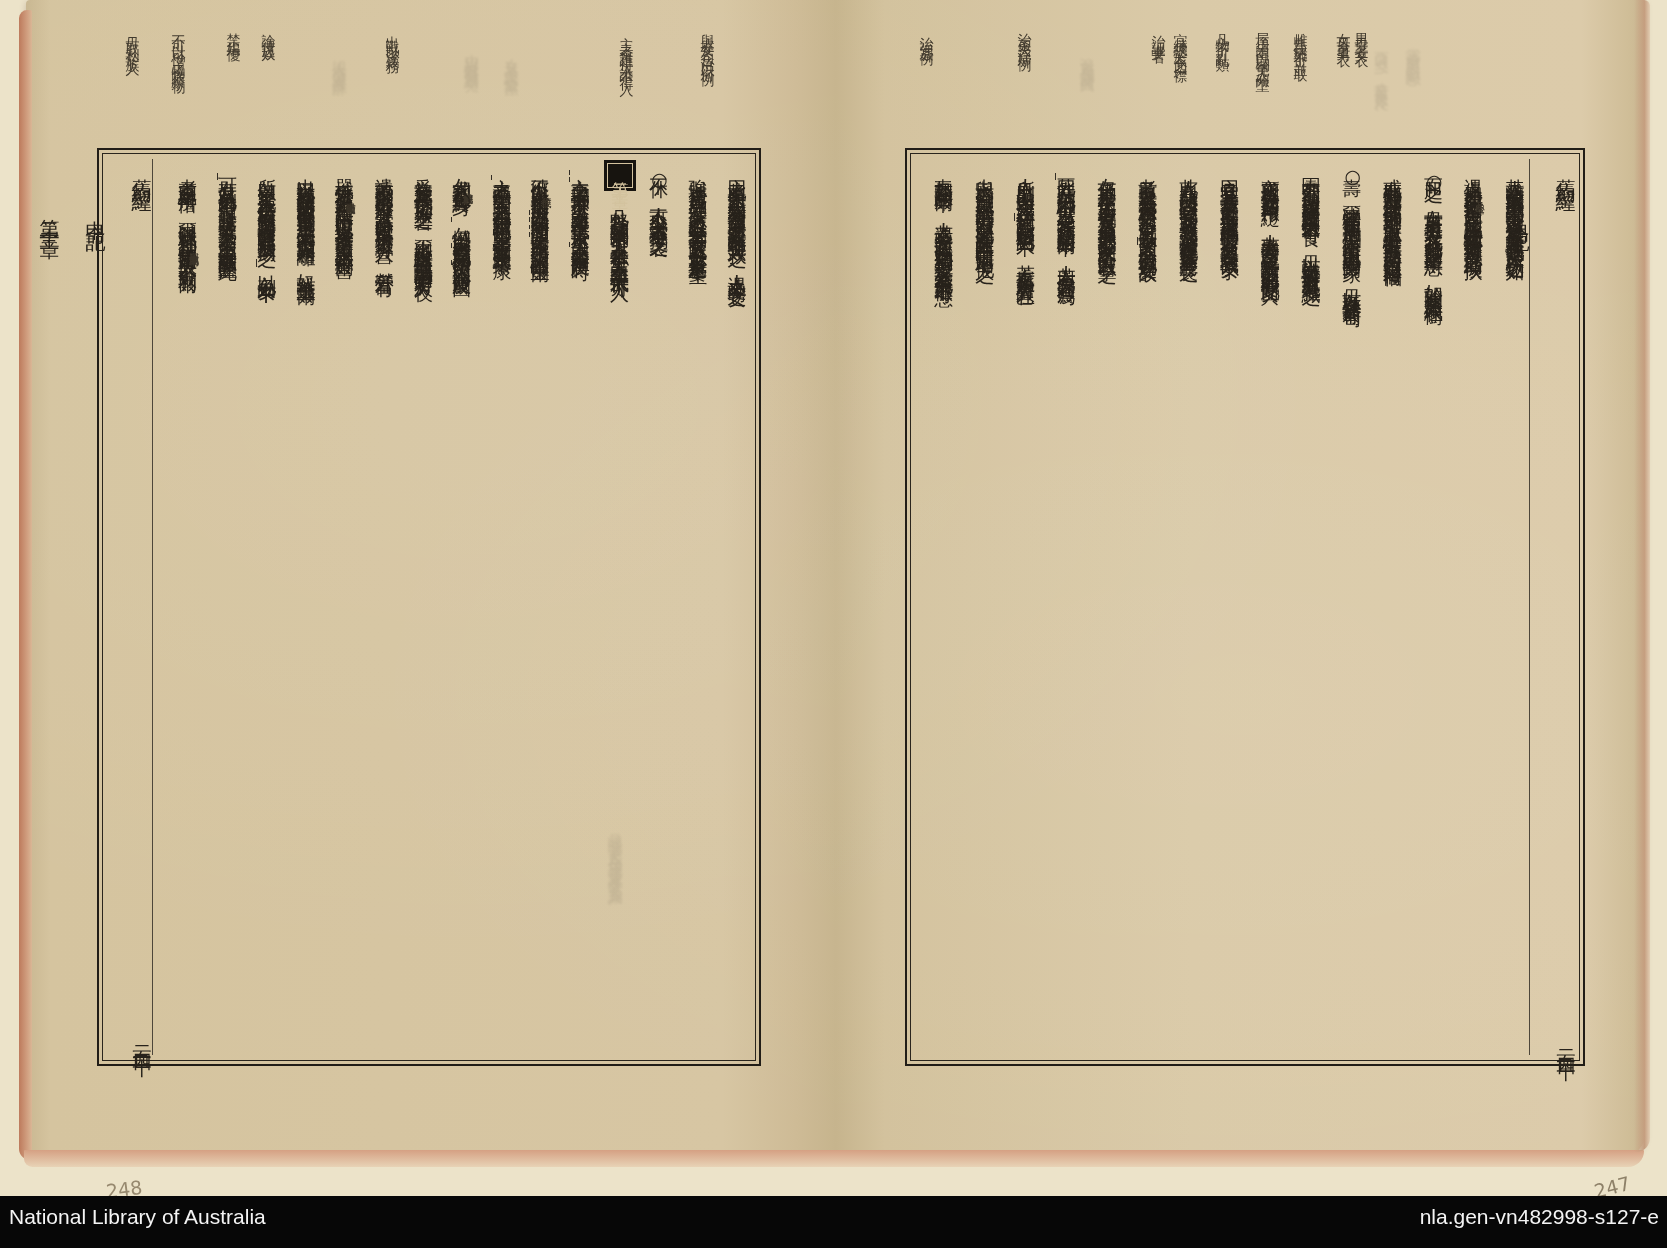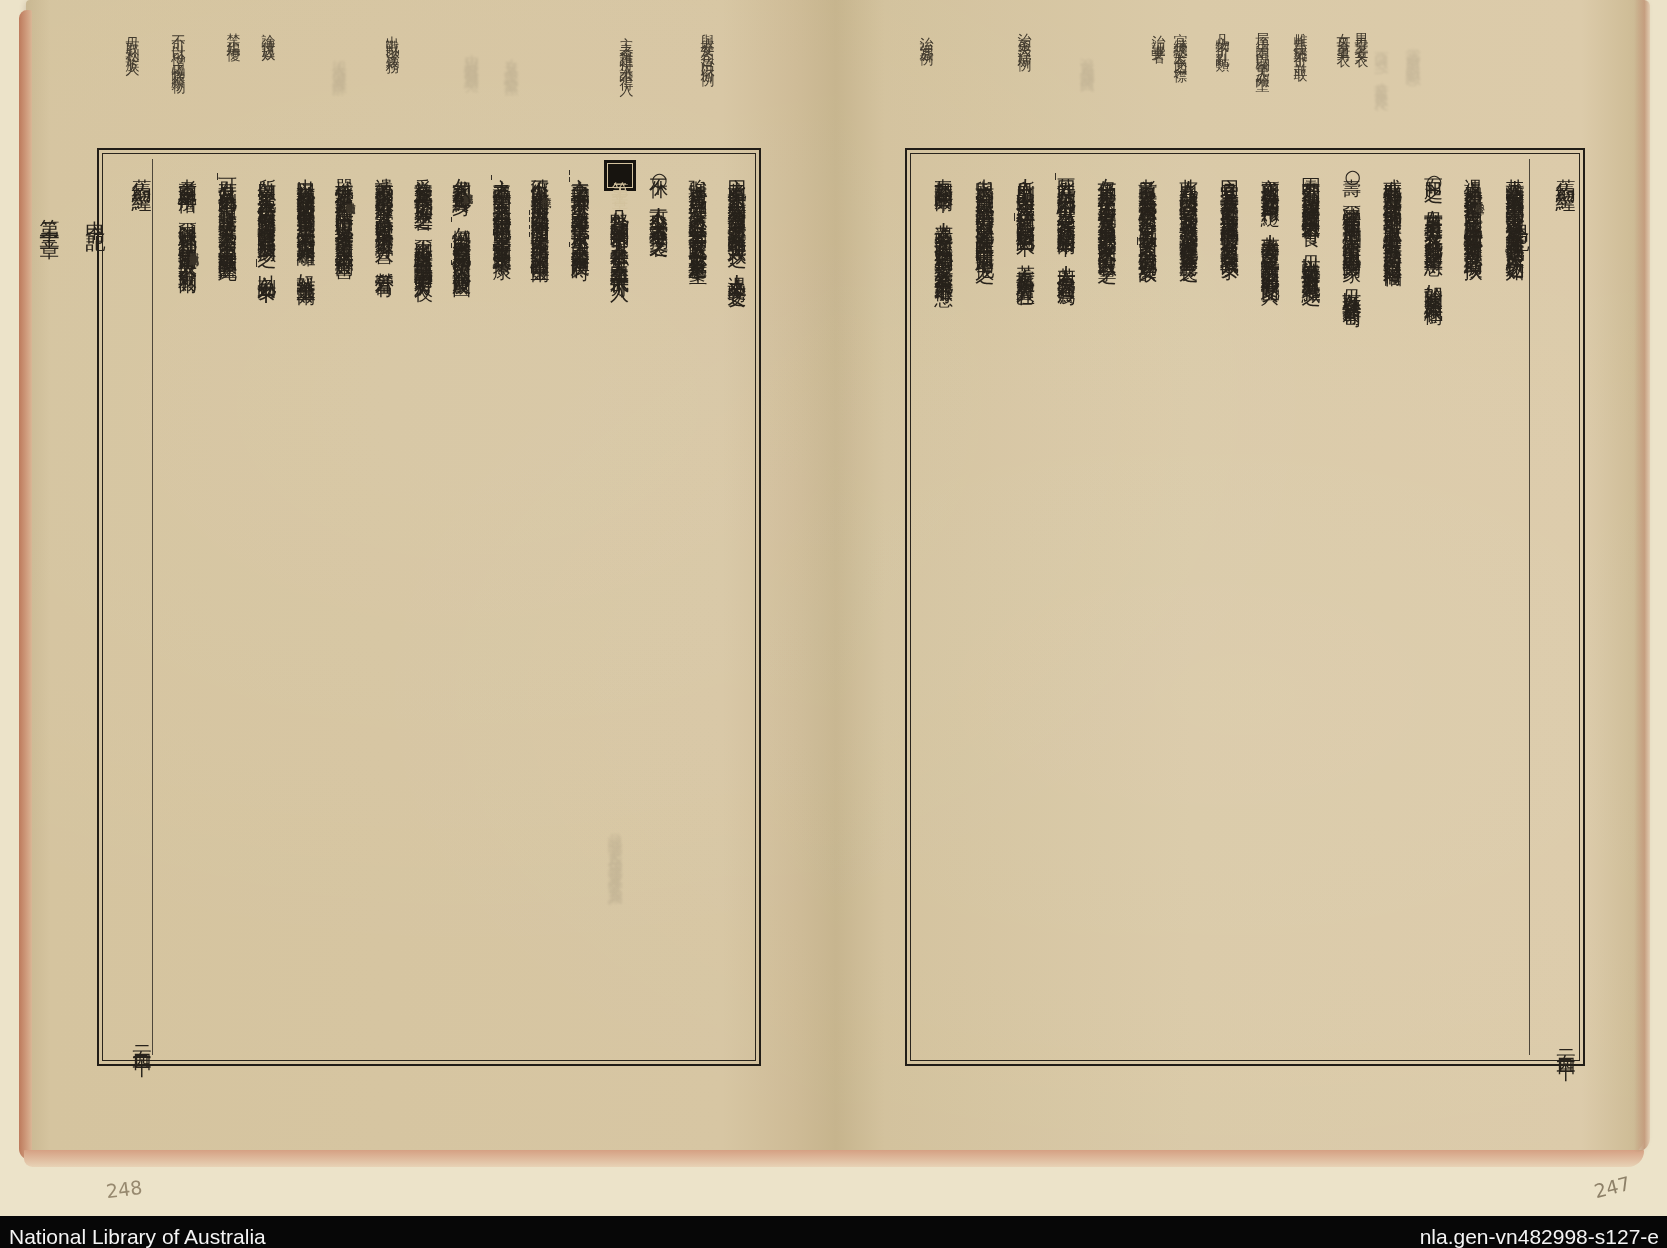--- a/index.html
+++ b/index.html
@@ -110,21 +110,21 @@
   }
   
   .pencil{
     position:absolute;font-family:"DejaVu Sans",sans-serif;
     color:#97896f;font-size:19px;
   }
   #pencil-left{left:106px;top:1178px;transform:rotate(-7deg);}
   #pencil-right{left:1594px;top:1176px;transform:rotate(-14deg);color:#8d8068;}
   
   .infobar{
-    position:absolute;left:0;right:0;bottom:0;height:32px;
+    position:absolute;left:0;right:0;bottom:0;height:52px;
     background:#070707;color:#f4f4f4;
     font-family:"Liberation Sans",sans-serif;font-size:21px;
   }
   .infobar .lefttxt{position:absolute;left:9px;top:9px;}
   .infobar .righttxt{position:absolute;right:8px;top:9px;}
 </style>
 </head>
 <body>
 
 <div class="paper"></div>

